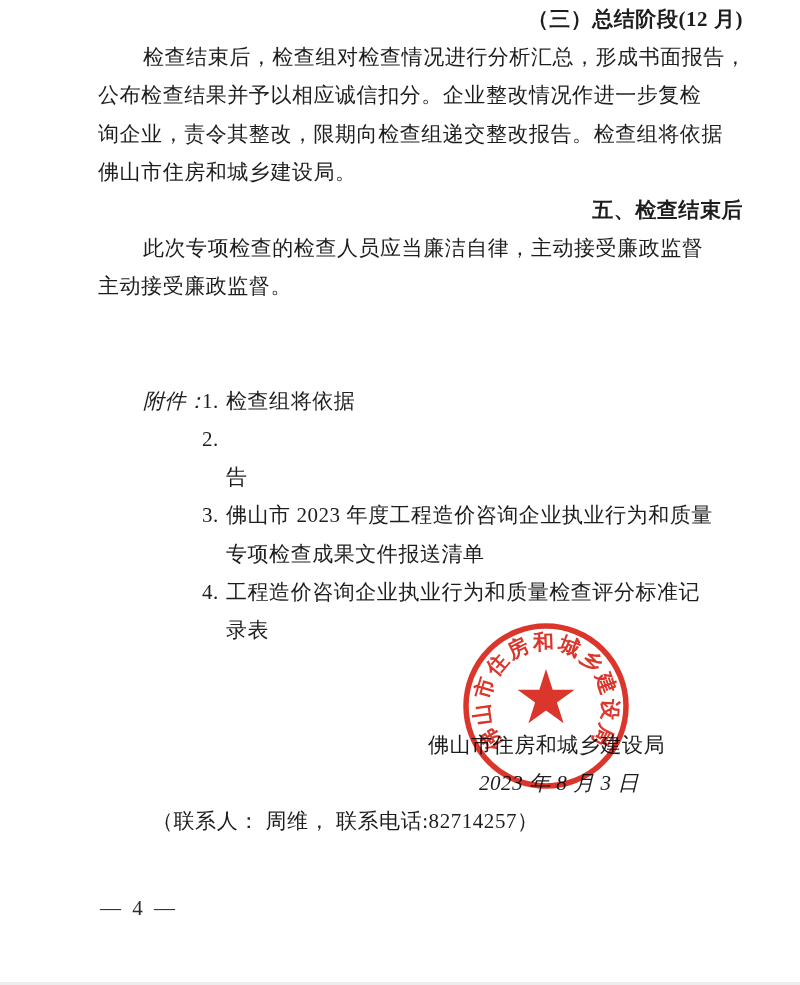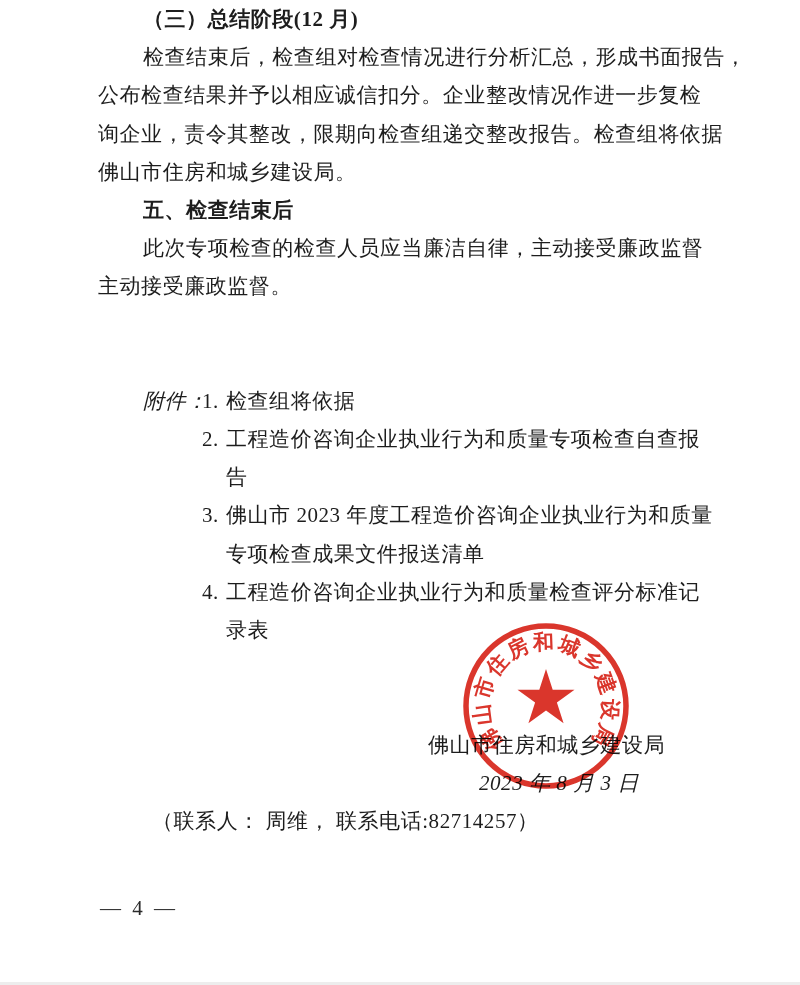--- a/index.html
+++ b/index.html
@@ -16,21 +16,21 @@
     width: 645px;
     color: #1d1d1d;
     font-size: 21px;
     letter-spacing: 0.55px;
   }
   .line {
     height: 38.2px;
     line-height: 38.2px;
     white-space: nowrap;
   }
-  .h { font-weight: bold; }
+  .h { font-weight: bold; text-align: right; }
   .indent { padding-left: 45px; }
   .att { position: relative; padding-left: 128px; }
   .att-label { position: absolute; left: 45px; font-style: italic; }
   .att-no { position: absolute; left: 104px; }
   .sig { padding-left: 330px; }
   .date { padding-left: 381px; font-style: italic; }
   .contact { padding-left: 54px; }
   .footer {
     position: absolute;
     left: 100px; top: 896px;
@@ -76,21 +76,20 @@
   <div class="line"></div>
   <div class="line"></div>
 
   <div class="line att">
     <span class="att-label">附件：</span>
     <span class="att-no">1.</span>
     <span>检查组将依据</span>
   </div>
   <div class="line att">
     <span class="att-no">2.</span>
-    <span>工程造价咨询企业执业行为和质量专项检查自查报</span>
   </div>
   <div class="line att">
     <span>告</span>
   </div>
   <div class="line att">
     <span class="att-no">3.</span>
     <span>佛山市 2023 年度工程造价咨询企业执业行为和质量</span>
   </div>
   <div class="line att">
     <span>专项检查成果文件报送清单</span>

